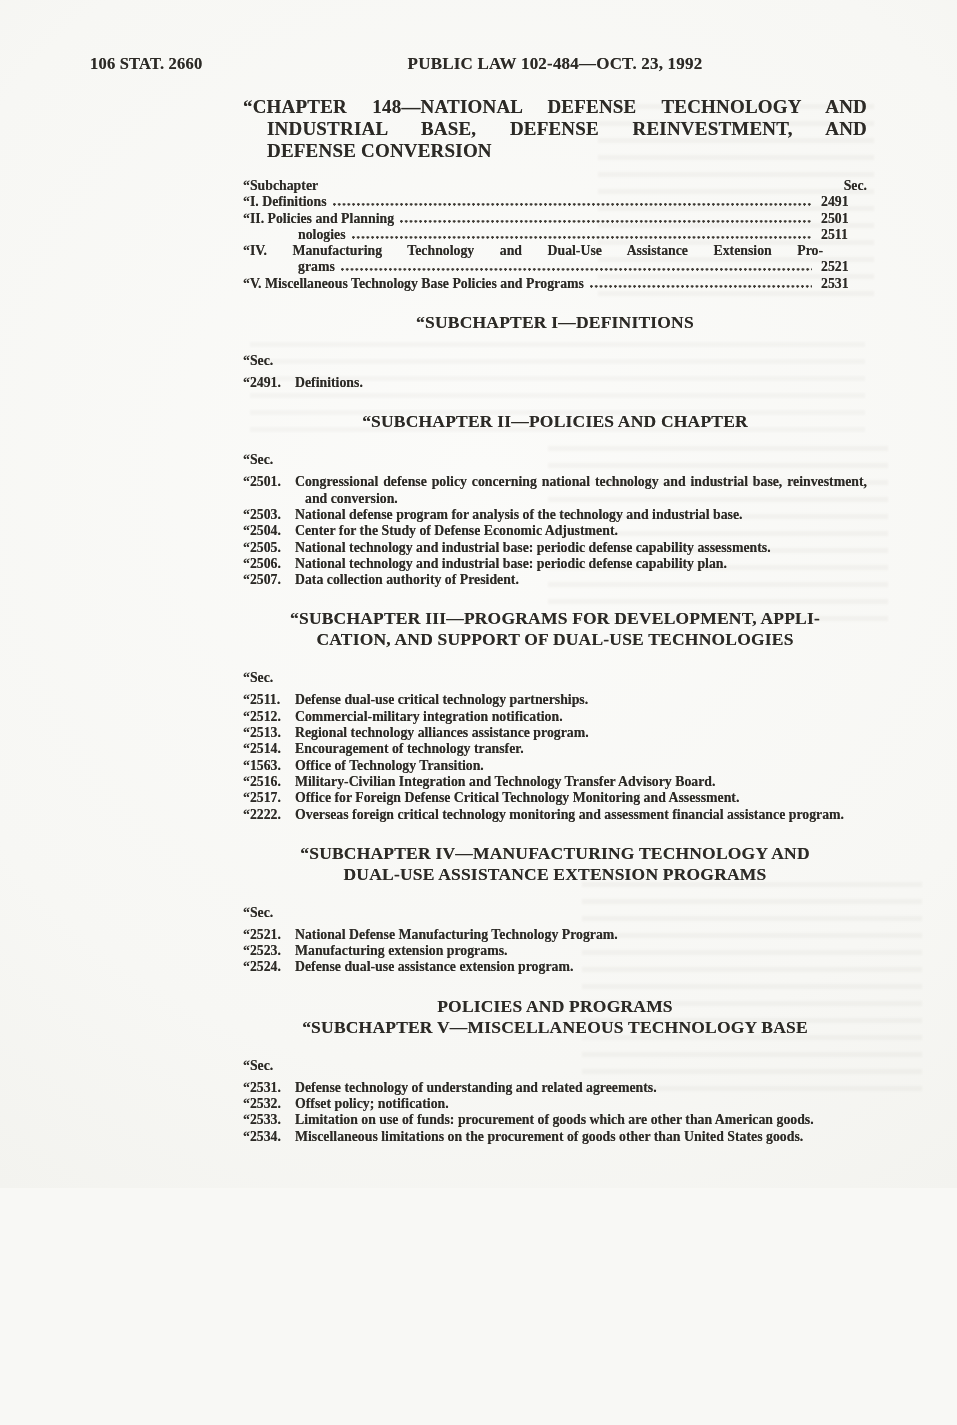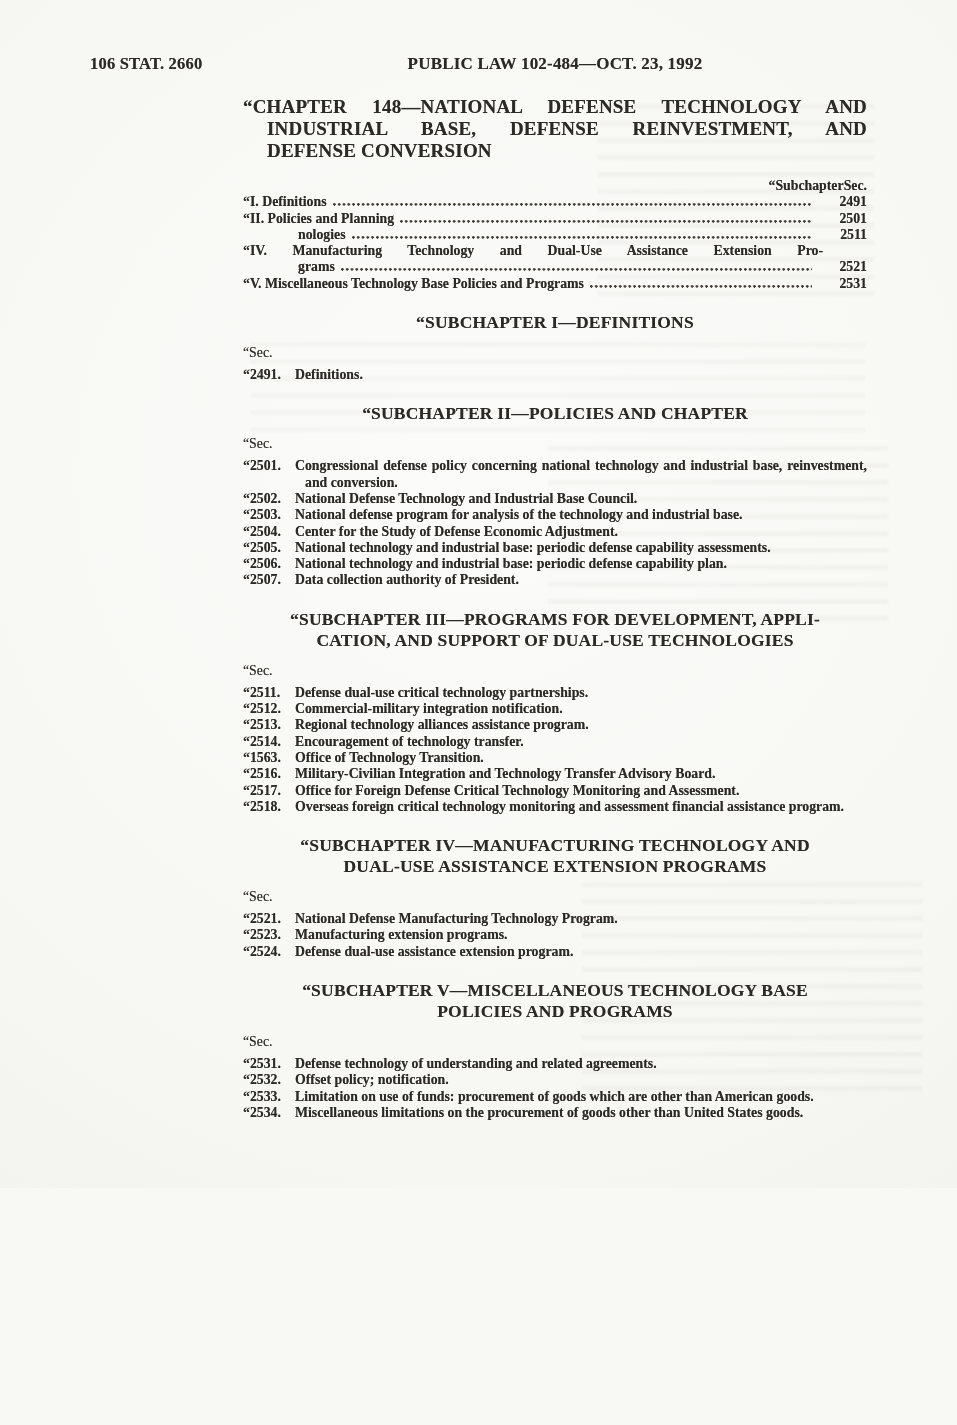--- a/index.html
+++ b/index.html
@@ -30,33 +30,33 @@
 
   .content { position: absolute; left: 243px; top: 96px; width: 624px; }
 
   .chapter-title { margin: 0; font-size: 19px; line-height: 22px; font-weight: bold;
                    letter-spacing: .2px; }
   .ct-line   { }
   .ct-just   { text-align: justify; text-align-last: justify; }
   .ct-indent { padding-left: 24px; }
 
   .toc { margin-top: 16px; font-size: 13.8px; line-height: 16.3px; font-weight: bold; }
-  .toc-head { display: flex; justify-content: flex-end; }
+  .toc-head { display: flex; justify-content: space-between; }
   .toc-first { width: 580px; text-align: justify; text-align-last: justify; }
   .toc-row { display: flex; align-items: baseline; }
   .toc-row.runover { padding-left: 55px; }
   .toc-text { flex: 0 0 auto; }
   .toc-dots { flex: 1 1 auto; height: 3px; margin: 0 9px 0 6px; align-self: baseline;
     background-image: radial-gradient(circle at 1.4px 1.4px, #3f3b35 1.1px, rgba(0,0,0,0) 1.5px);
     background-size: 4.8px 3px; background-repeat: repeat-x; background-position: left bottom; }
-  .toc-sec { flex: 0 0 46px; text-align: right; }
+  .toc-sec { flex: 0 0 46px; }
 
   .sub-heading { margin: 20px 0 0 0; font-size: 17.5px; line-height: 21px; font-weight: bold;
                  text-align: center; letter-spacing: .2px; }
-  .sec-label { margin-top: 12px; font-size: 13.8px; font-weight: normal; line-height: 16px; }
+  .sec-label { margin-top: 20px; font-size: 13.8px; font-weight: bold; line-height: 16px; }
   .sec-list  { margin-top: 6px; font-size: 13.8px; line-height: 16.3px; font-weight: bold; }
   .sec-item  { padding-left: 62px; text-indent: -62px; text-align: justify; }
   .sec-num   { display: inline-block; text-indent: 0; width: 52px; }
   .txtshade  { text-shadow: 0 0 .4px rgba(44,40,34,.55); }
 </style>
 </head>
 <body>
 
 <div class="page txtshade">
   <div class="ghost g1"></div>
@@ -126,21 +126,20 @@
 
     <section class="subchapter">
       <h2 class="sub-heading">
         <div>“SUBCHAPTER II—POLICIES AND CHAPTER</div>
       </h2>
       <div class="sec-label">“Sec.</div>
       <div class="sec-list">
 
           <div class="sec-item"><span class="sec-num">“2501.</span><span class="sec-text">Congressional defense policy concerning national technology and industrial base, reinvestment, and conversion.</span></div>
 
-          <div class="sec-item"><span class="sec-num">“2502.</span><span class="sec-text">National Defense Technology and Industrial Base Council.</span></div>
 
           <div class="sec-item"><span class="sec-num">“2503.</span><span class="sec-text">National defense program for analysis of the technology and industrial base.</span></div>
 
           <div class="sec-item"><span class="sec-num">“2504.</span><span class="sec-text">Center for the Study of Defense Economic Adjustment.</span></div>
 
           <div class="sec-item"><span class="sec-num">“2505.</span><span class="sec-text">National technology and industrial base: periodic defense capability assessments.</span></div>
 
           <div class="sec-item"><span class="sec-num">“2506.</span><span class="sec-text">National technology and industrial base: periodic defense capability plan.</span></div>
 
           <div class="sec-item"><span class="sec-num">“2507.</span><span class="sec-text">Data collection authority of President.</span></div>
@@ -162,21 +161,21 @@
           <div class="sec-item"><span class="sec-num">“2513.</span><span class="sec-text">Regional technology alliances assistance program.</span></div>
 
           <div class="sec-item"><span class="sec-num">“2514.</span><span class="sec-text">Encouragement of technology transfer.</span></div>
 
           <div class="sec-item"><span class="sec-num">“1563.</span><span class="sec-text">Office of Technology Transition.</span></div>
 
           <div class="sec-item"><span class="sec-num">“2516.</span><span class="sec-text">Military-Civilian Integration and Technology Transfer Advisory Board.</span></div>
 
           <div class="sec-item"><span class="sec-num">“2517.</span><span class="sec-text">Office for Foreign Defense Critical Technology Monitoring and Assessment.</span></div>
 
-          <div class="sec-item"><span class="sec-num">“2518.</span><span class="sec-text">Overseas foreign critical technology monitoring and assessment financial assistance program.</span></div>
+          <div class="sec-item"><span class="sec-num">“2222.</span><span class="sec-text">Overseas foreign critical technology monitoring and assessment financial assistance program.</span></div>
         </div>
     </section>
 
     <section class="subchapter">
       <h2 class="sub-heading">
         <div>“SUBCHAPTER IV—MANUFACTURING TECHNOLOGY AND</div>
         <div>DUAL-USE ASSISTANCE EXTENSION PROGRAMS</div>
       </h2>
       <div class="sec-label">“Sec.</div>
       <div class="sec-list">
@@ -185,22 +184,22 @@
 
 
           <div class="sec-item"><span class="sec-num">“2523.</span><span class="sec-text">Manufacturing extension programs.</span></div>
 
           <div class="sec-item"><span class="sec-num">“2524.</span><span class="sec-text">Defense dual-use assistance extension program.</span></div>
         </div>
     </section>
 
     <section class="subchapter">
       <h2 class="sub-heading">
+        <div>POLICIES AND PROGRAMS</div>
         <div>“SUBCHAPTER V—MISCELLANEOUS TECHNOLOGY BASE</div>
-        <div>POLICIES AND PROGRAMS</div>
       </h2>
       <div class="sec-label">“Sec.</div>
       <div class="sec-list">
 
           <div class="sec-item"><span class="sec-num">“2531.</span><span class="sec-text">Defense technology of understanding and related agreements.</span></div>
 
           <div class="sec-item"><span class="sec-num">“2532.</span><span class="sec-text">Offset policy; notification.</span></div>
 
           <div class="sec-item"><span class="sec-num">“2533.</span><span class="sec-text">Limitation on use of funds: procurement of goods which are other than American goods.</span></div>
 

